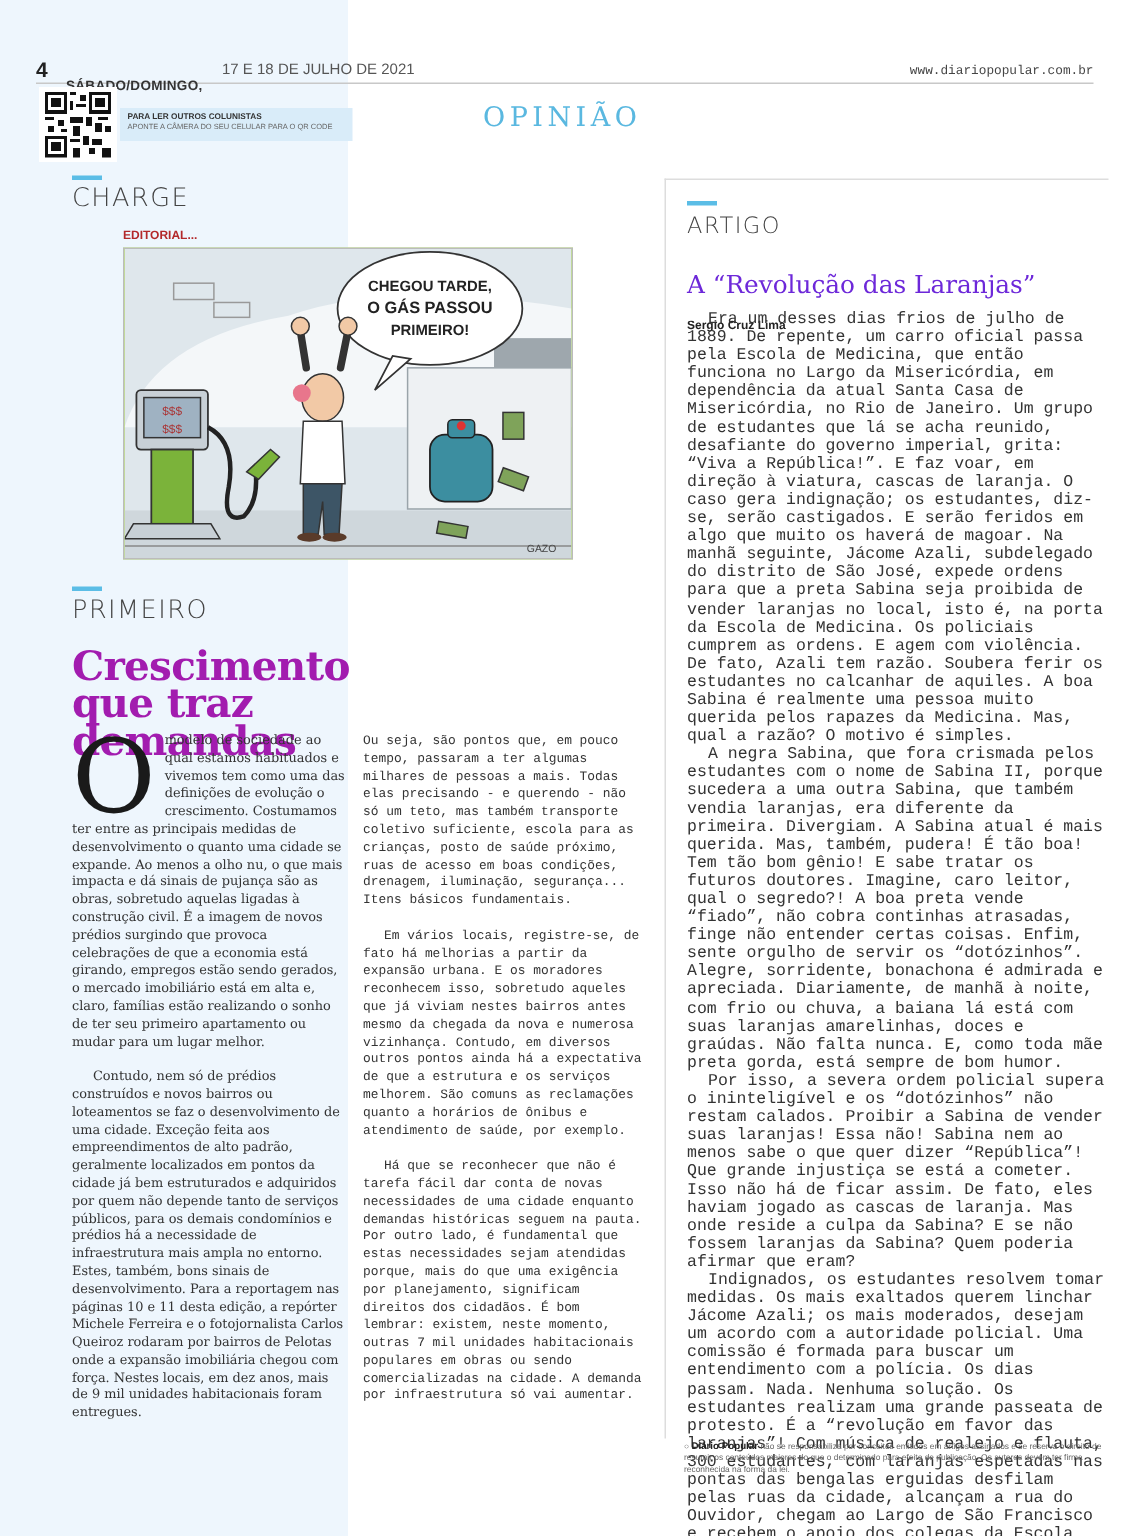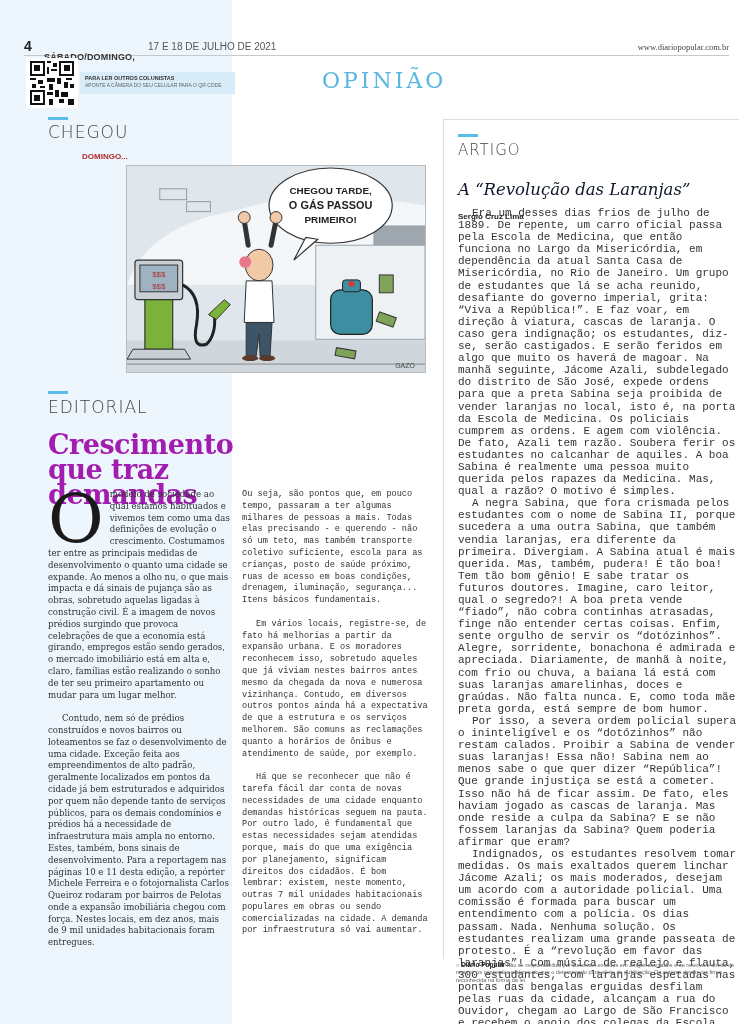--- a/index.html
+++ b/index.html
@@ -6,53 +6,53 @@
   html, body { width: 751px; height: 1024px; overflow: hidden; background: #ffffff; }
   body { position: relative; font-family: "DejaVu Serif", serif; color: #222; }
 
   .left-bg { position: absolute; left: 0; top: 0; width: 232px; height: 1024px; background: #eef6fd; }
 
   
   .header { position: absolute; left: 24px; top: 38px; width: 705px; height: 18px; border-bottom: 1px solid #c8c8c8; }
   .page-num { position: absolute; left: 0; top: 0; font-family: "Liberation Sans", sans-serif; font-weight: bold; font-size: 14px; color: #222; }
   .day { position: absolute; left: 20px; top: 3px; font-family: "Liberation Sans", sans-serif; font-weight: bold; font-size: 9px; color: #333; letter-spacing: 0.2px; margin-top: 11px; }
   .date { position: absolute; left: 124px; top: 3px; font-family: "Liberation Sans", sans-serif; font-size: 10px; color: #555; }
-  .site { position: absolute; right: 0; top: 4px; font-family: Liberation Serif, serif; font-size: 8.5px; color: #444; }
+  .site { position: absolute; right: 0; top: 4px; font-family: Liberation Mono, monospace; font-size: 8.5px; color: #444; }
 
   
   .qr { position: absolute; left: 26px; top: 58px; width: 52px; height: 50px; background: #fff; padding: 3px; }
   .qr svg { width: 46px; height: 44px; display: block; }
   .qr-banner { position: absolute; left: 80px; top: 72px; width: 155px; height: 22px; background: #d9ecf9; padding: 3px 5px; }
   .qr-title { font-family: "Liberation Sans", sans-serif; font-weight: bold; font-size: 5.5px; color: #333; display: block; }
   .qr-sub { font-family: "Liberation Sans", sans-serif; font-size: 5px; color: #666; display: block; margin-top: 1px; }
 
-  .section-title { position: absolute; left: 322px; top: 68px; font-family: "DejaVu Serif", serif; font-size: 22px; letter-spacing: 3px; color: #5ab8e0; }
+  .section-title { position: absolute; left: 322px; top: 68px; font-family: "DejaVu Serif", serif; font-size: 18px; letter-spacing: 3px; color: #5ab8e0; }
 
   
   .kicker-bar { position: absolute; height: 3px; width: 20px; background: #5bbde6; }
   .kicker { position: absolute; font-family: "DejaVu Sans", sans-serif; font-weight: 300; color: #444; letter-spacing: 1px; }
 
   
   .cartoon { position: absolute; left: 82px; top: 152px; width: 300px; height: 222px; }
   .cartoon-caption { position: absolute; left: 0; top: 0; font-family: "Liberation Sans", sans-serif; font-weight: bold; font-size: 8px; color: #b3282a; }
-  .cartoon-frame { position: absolute; left: 0; top: 13px; width: 300px; height: 208px; background: #bef264; border: 1px solid #bbb; overflow: hidden; margin-left: 44px; }
+  .cartoon-frame { position: absolute; left: 0; top: 13px; width: 300px; height: 208px; background: #bef264; border: 1px solid #bbb; overflow: hidden; }
   .cartoon-frame svg { width: 100%; height: 100%; display: block; }
   .bubble-text { font-family: "Liberation Sans", sans-serif; font-weight: bold; }
 
   
   .ed-headline { position: absolute; left: 48px; top: 432px; width: 200px; font-family: "DejaVu Serif", serif; font-weight: bold; font-size: 27px; line-height: 25px; color: #a21caf; letter-spacing: -0.5px; }
   .col { position: absolute; font-family: "DejaVu Serif", serif; font-size: 8.6px; line-height: 11.8px; color: #333; text-align: left; }
   .col p { margin-bottom: 11.8px; }
   .col p.indent { text-indent: 14px; }
   .dropcap { float: left; font-family: "DejaVu Serif", serif; font-size: 68px; line-height: 56px; margin: 2px 6px 0 0; color: #1a1a1a; }
 
   
   .artigo-box { position: absolute; left: 443px; top: 119px; width: 296px; height: 840px; border-left: 1px solid #ddd; border-top: 1px solid #ddd; }
   .author { position: absolute; left: 458px; top: 164px; font-family: "Liberation Sans", sans-serif; font-weight: bold; font-size: 8px; color: #222; margin-top: 48px; }
-  .art-title { position: absolute; left: 458px; top: 180px; font-family: "DejaVu Serif", serif; font-style: italic; font-size: 16.5px; color: #0f172a; text-align: center; }
+  .art-title { position: absolute; left: 458px; top: 180px; font-family: "DejaVu Serif", serif; font-size: 16.5px; color: #6d28d9; text-align: center; }
   .art-body { position: absolute; left: 458px; top: 207px; width: 282px; font-family: Liberation Mono, monospace; font-size: 11px; line-height: 12.1px; color: #333; }
   .art-body p { text-indent: 14px; }
 
   .disclaimer { position: absolute; left: 456px; top: 961px; width: 285px; font-family: "Liberation Sans", sans-serif; font-size: 5.6px; line-height: 7.3px; color: #666; }
   .disclaimer b { color: #222; font-size: 6.5px; }
 </style>
 </head>
 <body>
 
 <div class="left-bg"></div>
@@ -98,24 +98,24 @@
   </svg>
 </div>
 <div class="qr-banner">
   <span class="qr-title">PARA LER OUTROS COLUNISTAS</span>
   <span class="qr-sub">APONTE A CÂMERA DO SEU CELULAR PARA O QR CODE</span>
 </div>
 
 <div class="section-title">OPINIÃO</div>
 
 <div class="kicker-bar" style="left:48px; top:117px;"></div>
-<div class="kicker" style="left:48px; top:122px; font-size:17px;">CHEGOU</div>
+<div class="kicker" style="left:48px; top:122px; font-size:17px;">CHARGE</div>
 
 <div class="cartoon">
-  <div class="cartoon-caption">DOMINGO...</div>
+  <div class="cartoon-caption">EDITORIAL...</div>
   <div class="cartoon-frame">
     <svg viewBox="0 0 300 208" preserveAspectRatio="none">
       <rect x="0" y="0" width="300" height="208" fill="#dfe7ec"></rect>
       <path d="M0 120 Q20 60 110 45 Q180 20 300 40 L300 120 Z" fill="#f4f7f9"></path>
       <rect x="190" y="80" width="110" height="95" fill="#eef1f3" stroke="#9aa4aa" stroke-width="1"></rect>
       <rect x="248" y="60" width="52" height="20" fill="#9ea7ad"></rect>
       <rect x="33" y="23" width="27" height="11" fill="none" stroke="#999"></rect>
       <rect x="60" y="36" width="24" height="10" fill="none" stroke="#999"></rect>
       <rect x="0" y="176" width="300" height="32" fill="#cfd7dc"></rect>
       <line x1="0" y1="200" x2="300" y2="200" stroke="#888" stroke-width="1"></line>
@@ -156,21 +156,21 @@
         <rect x="254" y="110" width="14" height="18" fill="#7fa35a" stroke="#333"></rect>
         <rect x="252" y="150" width="18" height="10" fill="#7fa35a" stroke="#333" transform="rotate(20 261 155)"></rect>
         <rect x="210" y="185" width="20" height="8" fill="#7fa35a" stroke="#333" transform="rotate(10 220 189)"></rect>
       </g>
       <text x="270" y="204" font-size="7" font-family="Liberation Sans, sans-serif" fill="#444">GAZO</text>
     </svg>
   </div>
 </div>
 
 <div class="kicker-bar" style="left:48px; top:391px;"></div>
-<div class="kicker" style="left:48px; top:397px; font-size:17px;">EDITORIAL</div>
+<div class="kicker" style="left:48px; top:397px; font-size:17px;">PRIMEIRO</div>
 <h1 class="ed-headline">Crescimento que traz demandas</h1>
 
 <div class="col" style="left:48px; top:489px; width:182px;">
   <p>
     <span class="dropcap">O</span>
     <span>modelo de sociedade ao qual estamos habituados e vivemos tem como uma das definições de evolução o crescimento. Costumamos ter entre as principais medidas de desenvolvimento o quanto uma cidade se expande. Ao menos a olho nu, o que mais impacta e dá sinais de pujança são as obras, sobretudo aquelas ligadas à construção civil. É a imagem de novos prédios surgindo que provoca celebrações de que a economia está girando, empregos estão sendo gerados, o mercado imobiliário está em alta e, claro, famílias estão realizando o sonho de ter seu primeiro apartamento ou mudar para um lugar melhor.</span>
   </p>
   <p class="indent">Contudo, nem só de prédios construídos e novos bairros ou loteamentos se faz o desenvolvimento de uma cidade. Exceção feita aos empreendimentos de alto padrão, geralmente localizados em pontos da cidade já bem estruturados e adquiridos por quem não depende tanto de serviços públicos, para os demais condomínios e prédios há a necessidade de infraestrutura mais ampla no entorno. Estes, também, bons sinais de desenvolvimento. Para a reportagem nas páginas 10 e 11 desta edição, a repórter Michele Ferreira e o fotojornalista Carlos Queiroz rodaram por bairros de Pelotas onde a expansão imobiliária chegou com força. Nestes locais, em dez anos, mais de 9 mil unidades habitacionais foram entregues.</p>
 </div>
 

